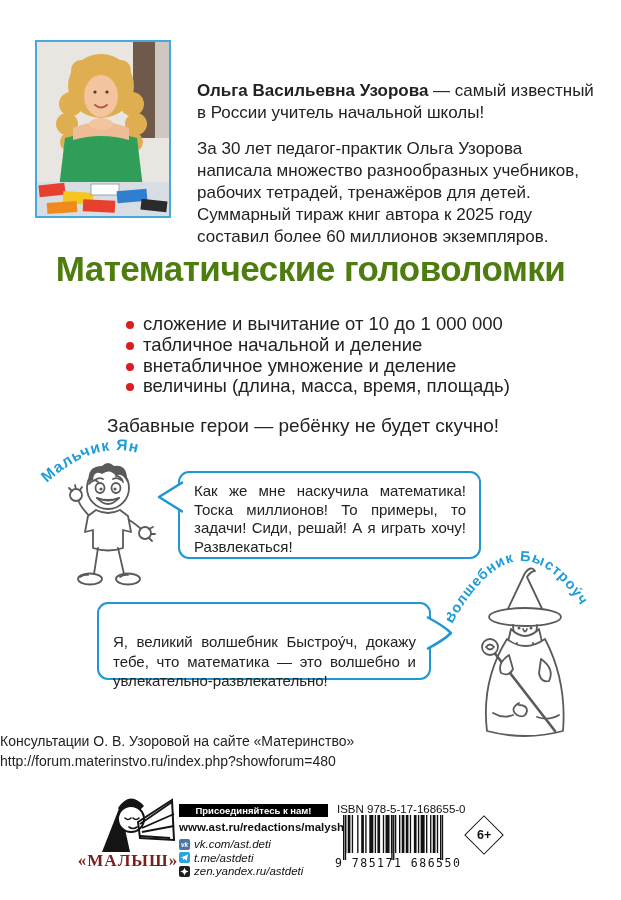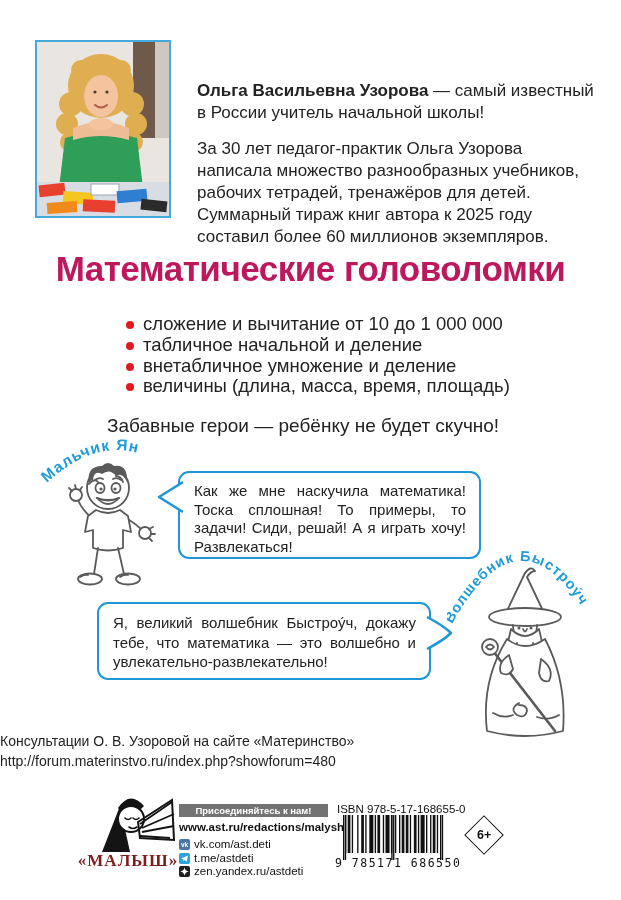--- a/index.html
+++ b/index.html
@@ -14,21 +14,21 @@
   }
   .author-text{
     position:absolute;left:197px;top:44px;width:400px;
     font-size:17px;line-height:22px;color:#222;margin-top:36px;
   }
   .author-text .p2{margin-top:14px;}
   .author-text b{font-weight:700;}
   
   .main-title{
     position:absolute;left:0;top:249px;width:621px;text-align:center;
-    font-size:35px;font-weight:700;letter-spacing:-0.5px;color:#be185d;
+    font-size:35px;font-weight:700;letter-spacing:-0.5px;color:#4d7c0f;
   }
   
   .features{
     position:absolute;left:126px;top:314px;width:440px;
     list-style:none;margin:0;padding:0;
     font-size:18.5px;line-height:20.8px;color:#222;
   }
   .features li{position:relative;padding-left:17px;}
   .features li .dot{
     position:absolute;left:0;top:7px;width:8px;height:8px;border-radius:50%;
@@ -38,21 +38,21 @@
     position:absolute;left:107px;top:415px;width:460px;
     font-size:19px;color:#222;
   }
   
   .bubble{
     position:absolute;background:#fff;border:2.5px solid #2196d4;border-radius:11px;
     font-size:15px;line-height:18.6px;color:#222;text-align:justify;
     padding:9px 13px 8px 14px;box-sizing:border-box;
   }
   .bubble-boy{left:178px;top:471px;width:303px;height:88px;}
-  .bubble-wizard{left:97px;top:602px;width:334px;height:78px;line-height:19.5px;padding-top:9px;}
+  .bubble-wizard{left:97px;top:602px;width:334px;height:78px;line-height:19.5px;padding-top:28px;}
   .tail{position:absolute;}
   .tail-left{left:-23px;top:6px;}
   .tail-right{right:-24px;top:10px;}
   
   .boy-label{position:absolute;left:38px;top:436px;}
   .boy-figure{position:absolute;left:52px;top:458px;}
   .wizard-label{position:absolute;left:447px;top:548px;}
   .wizard-figure{position:absolute;left:463px;top:563px;}
   .arc-text{fill:#1e9cd6;font-family:"Liberation Sans",sans-serif;font-weight:700;font-size:15.5px;letter-spacing:1px;}
   .lineart{stroke:#5a5a5a;stroke-width:1.8;fill:#ffffff;stroke-linecap:round;stroke-linejoin:round;}
@@ -63,26 +63,26 @@
     position:absolute;left:0;top:731px;width:621px;
     font-size:14px;line-height:20px;color:#222;
   }
   
   .malysh-logo{position:absolute;left:80px;top:792px;}
   .malysh-name{
     position:absolute;left:62px;top:851px;width:132px;text-align:center;
     font-family:"Liberation Serif",serif;font-weight:700;font-size:17px;letter-spacing:1px;color:#7f1d1d;
   }
   .join-bar{
-    position:absolute;left:179px;top:804px;width:149px;height:13px;background:#737373;
+    position:absolute;left:179px;top:804px;width:149px;height:13px;background:#000000;
     color:#fff;font-size:9.5px;font-weight:700;text-align:center;line-height:13px;
   }
   .site-link{position:absolute;left:179px;top:821px;font-size:11.5px;font-weight:700;color:#111;}
   .socials{position:absolute;left:179px;top:838px;font-size:11.5px;color:#111;}
-  .social-row{display:flex;align-items:flex-end;height:12px;margin-bottom:1.5px;}
+  .social-row{display:flex;align-items:center;height:12px;margin-bottom:1.5px;font-style:italic;}
   .social-row svg{margin-right:4px;}
   .isbn{position:absolute;left:337px;top:803px;font-size:11.5px;color:#111;}
   .barcode{position:absolute;left:333px;top:815px;}
   .barcode rect{fill:#111;}
   .barcode text{font-family:"DejaVu Sans Mono",monospace;font-size:11.5px;fill:#111;letter-spacing:1.5px;}
   .age-badge{
     position:absolute;left:470px;top:821px;width:26px;height:26px;
     border:1.5px solid #111;transform:rotate(45deg);background:#fff;
     display:flex;align-items:center;justify-content:center;
   }
@@ -191,21 +191,21 @@
       <ellipse cx="76" cy="121" rx="12" ry="5.5"></ellipse>
       <path class="nofill" d="M28 119 q4 -3 8 -2 M68 119 q4 -3 8 -2"></path>
     </g>
   </svg>
 
   <div class="bubble bubble-boy">
     <svg class="tail tail-left" width="26" height="36" viewBox="0 0 26 36">
       <polygon points="26,3 2,18 26,33" fill="#ffffff"></polygon>
       <path d="M26 3 L2 18 L26 33" fill="none" stroke="#2196d4" stroke-width="2.5" stroke-linejoin="round"></path>
     </svg>
-    <span>Как же мне наскучила математика! Тоска сплошная! То примеры, то задачи! Сиди, решай! А я играть хочу! Развлекаться!</span>
+    <span>Как же мне наскучила математика! Тоска миллионов! То примеры, то задачи! Сиди, решай! А я играть хочу! Развлекаться!</span>
   </div>
 
   <div class="bubble bubble-wizard">
     <svg class="tail tail-right" width="27" height="38" viewBox="0 0 27 38">
       <polygon points="1,3 25,19 1,35" fill="#ffffff"></polygon>
       <path d="M1 3 Q18 12 25 19 Q18 26 1 35" fill="none" stroke="#2196d4" stroke-width="2.5" stroke-linejoin="round"></path>
     </svg>
     <span>Я, великий волшебник Быстроу́ч, докажу тебе, что математика — это волшебно и увлекательно-развлекательно!</span>
   </div>
 

